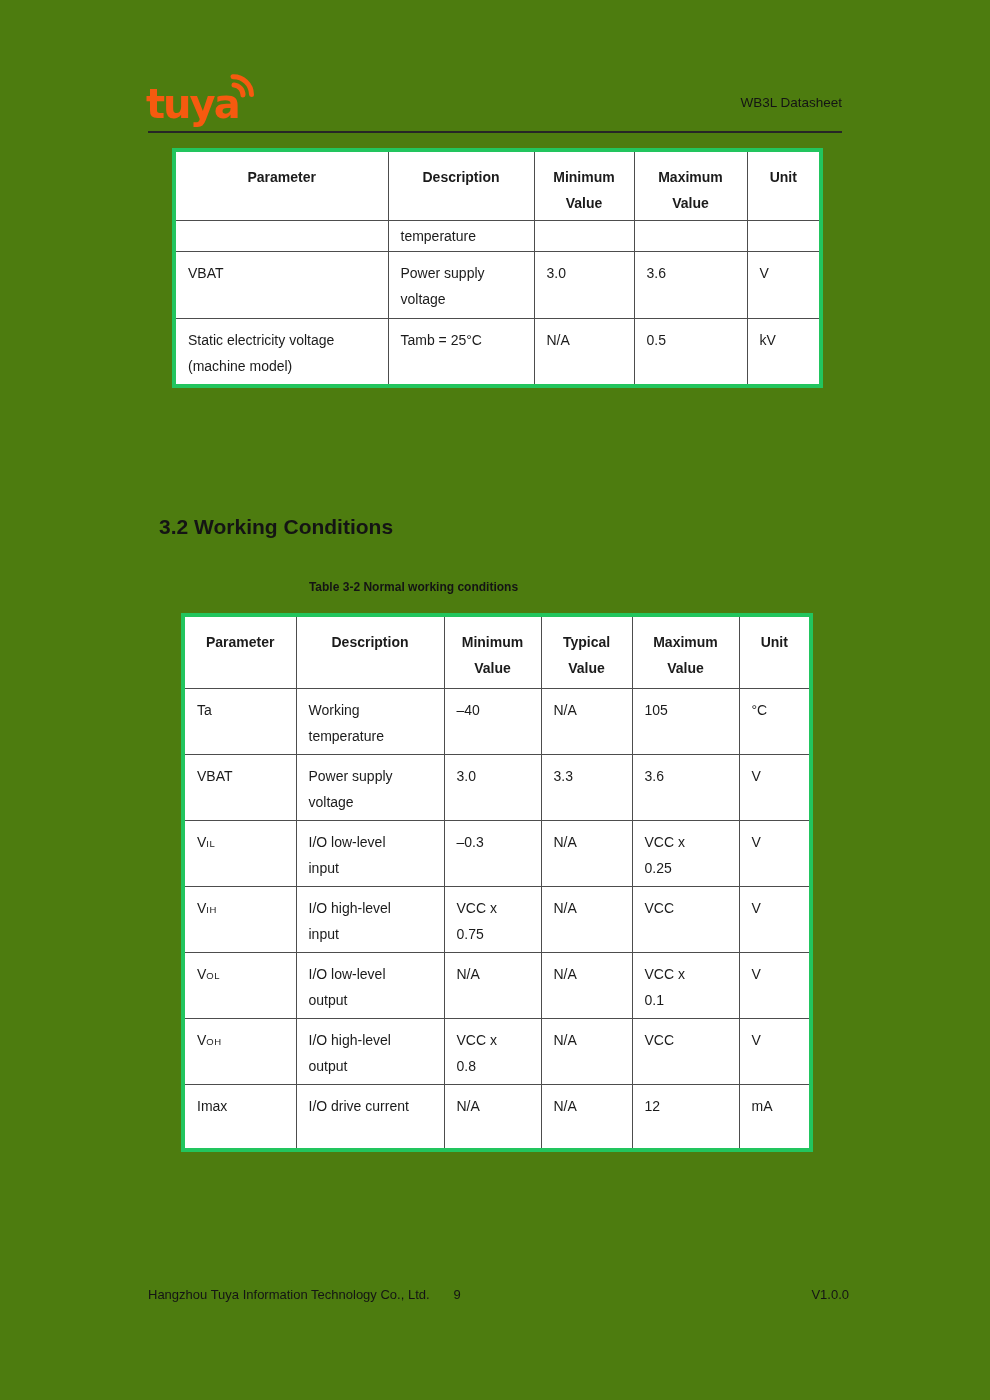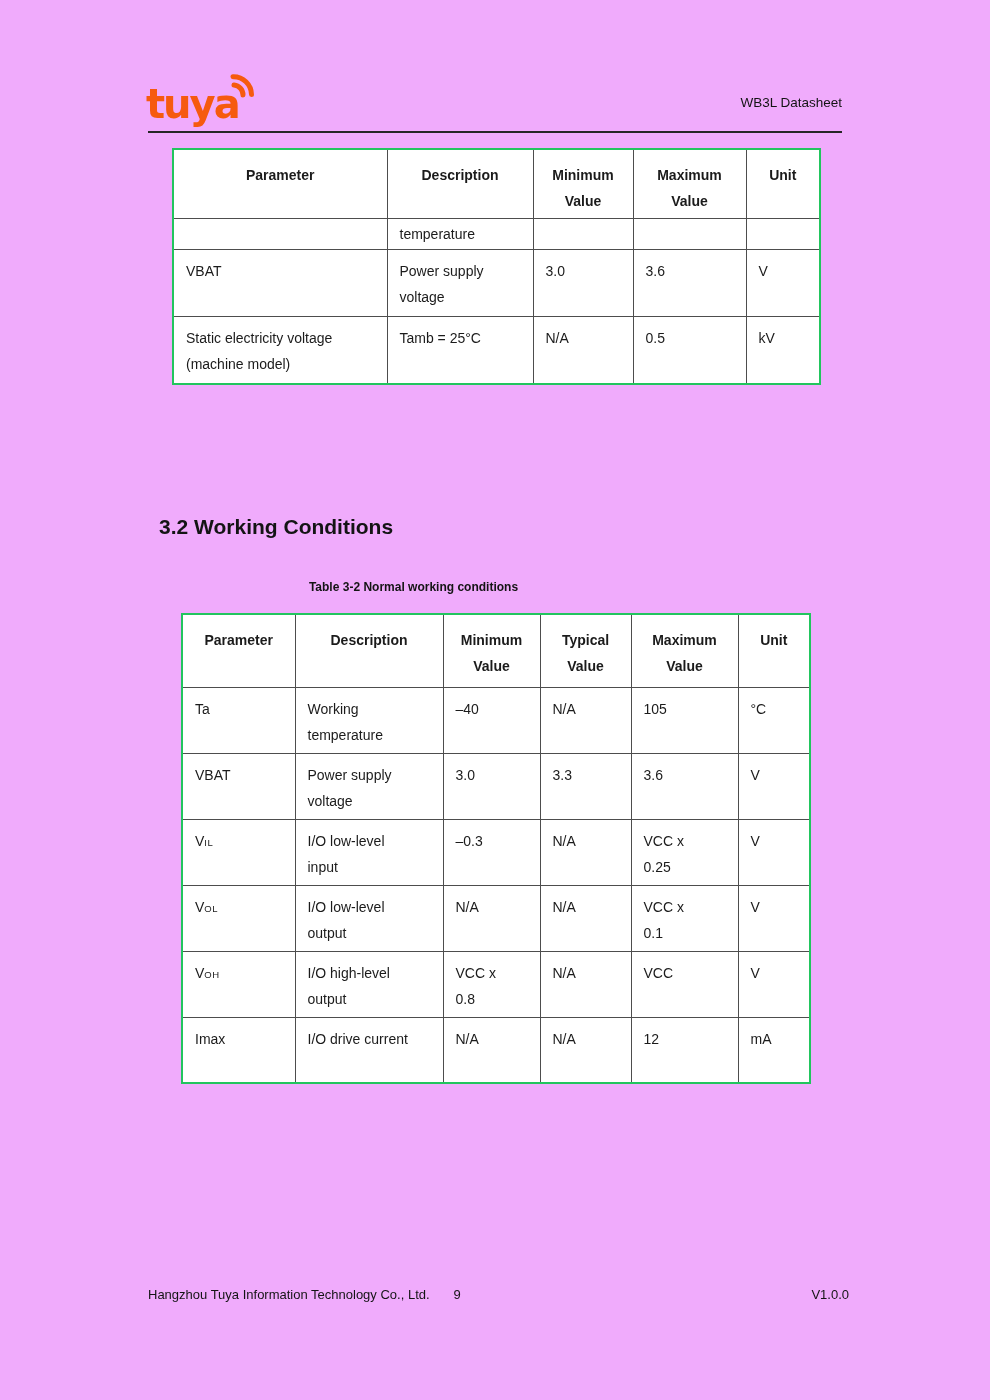--- a/index.html
+++ b/index.html
@@ -1,21 +1,21 @@
 <!DOCTYPE html>
 <html><head>
 <meta charset="utf-8">
 <style>
   * { margin: 0; padding: 0; box-sizing: border-box; }
   html, body { background: #ffffff; }
   .page {
     position: relative;
     width: 990px;
     height: 1400px;
-    background: #f0abfc;
+    background: #4d7c0f;
     font-family: "Liberation Sans", sans-serif;
     color: #1b1b1b;
     overflow: hidden;
   }
 
   
   .logo { position: absolute; left: 146px; top: 74px; }
   .doc-title {
     position: absolute; top: 95px; right: 148px;
     font-size: 13.5px; color: #141414;
@@ -24,21 +24,21 @@
     position: absolute; left: 148px; right: 148px; top: 131px;
     border-top: 2px solid #262626;
   }
 
   
   table.spec {
     position: absolute;
     border-collapse: collapse;
     table-layout: fixed;
     background: #fff;
-    border: 2px solid #22c55e;
+    border: 4px solid #22c55e;
   }
   table.t1 { left: 172px; top: 148px; width: 647px; }
   table.t2 { left: 181px; top: 613px; width: 628px; }
   .spec th, .spec td {
     border: 1px solid #4d4d4d;
     vertical-align: top;
     font-size: 14px;
     line-height: 26px;
     text-align: left;
     padding: 8px 12px 4px 12px;
@@ -174,20 +174,28 @@
     </tr>
     <tr class="rh-body">
       <td><span>V</span><span class="psub">IL</span></td>
       <td class="c-desc">I/O low-level input</td>
       <td class="c-val">–0.3</td>
       <td class="c-val">N/A</td>
       <td class="c-val">VCC x 0.25</td>
       <td>V</td>
     </tr>
     <tr class="rh-body">
+      <td><span>V</span><span class="psub">IH</span></td>
+      <td class="c-desc">I/O high-level input</td>
+      <td class="c-val">VCC x 0.75</td>
+      <td class="c-val">N/A</td>
+      <td class="c-val">VCC</td>
+      <td>V</td>
+    </tr>
+    <tr class="rh-body">
       <td><span>V</span><span class="psub">OL</span></td>
       <td class="c-desc">I/O low-level output</td>
       <td class="c-val">N/A</td>
       <td class="c-val">N/A</td>
       <td class="c-val">VCC x 0.1</td>
       <td>V</td>
     </tr>
     <tr class="rh-body">
       <td><span>V</span><span class="psub">OH</span></td>
       <td class="c-desc">I/O high-level output</td>

